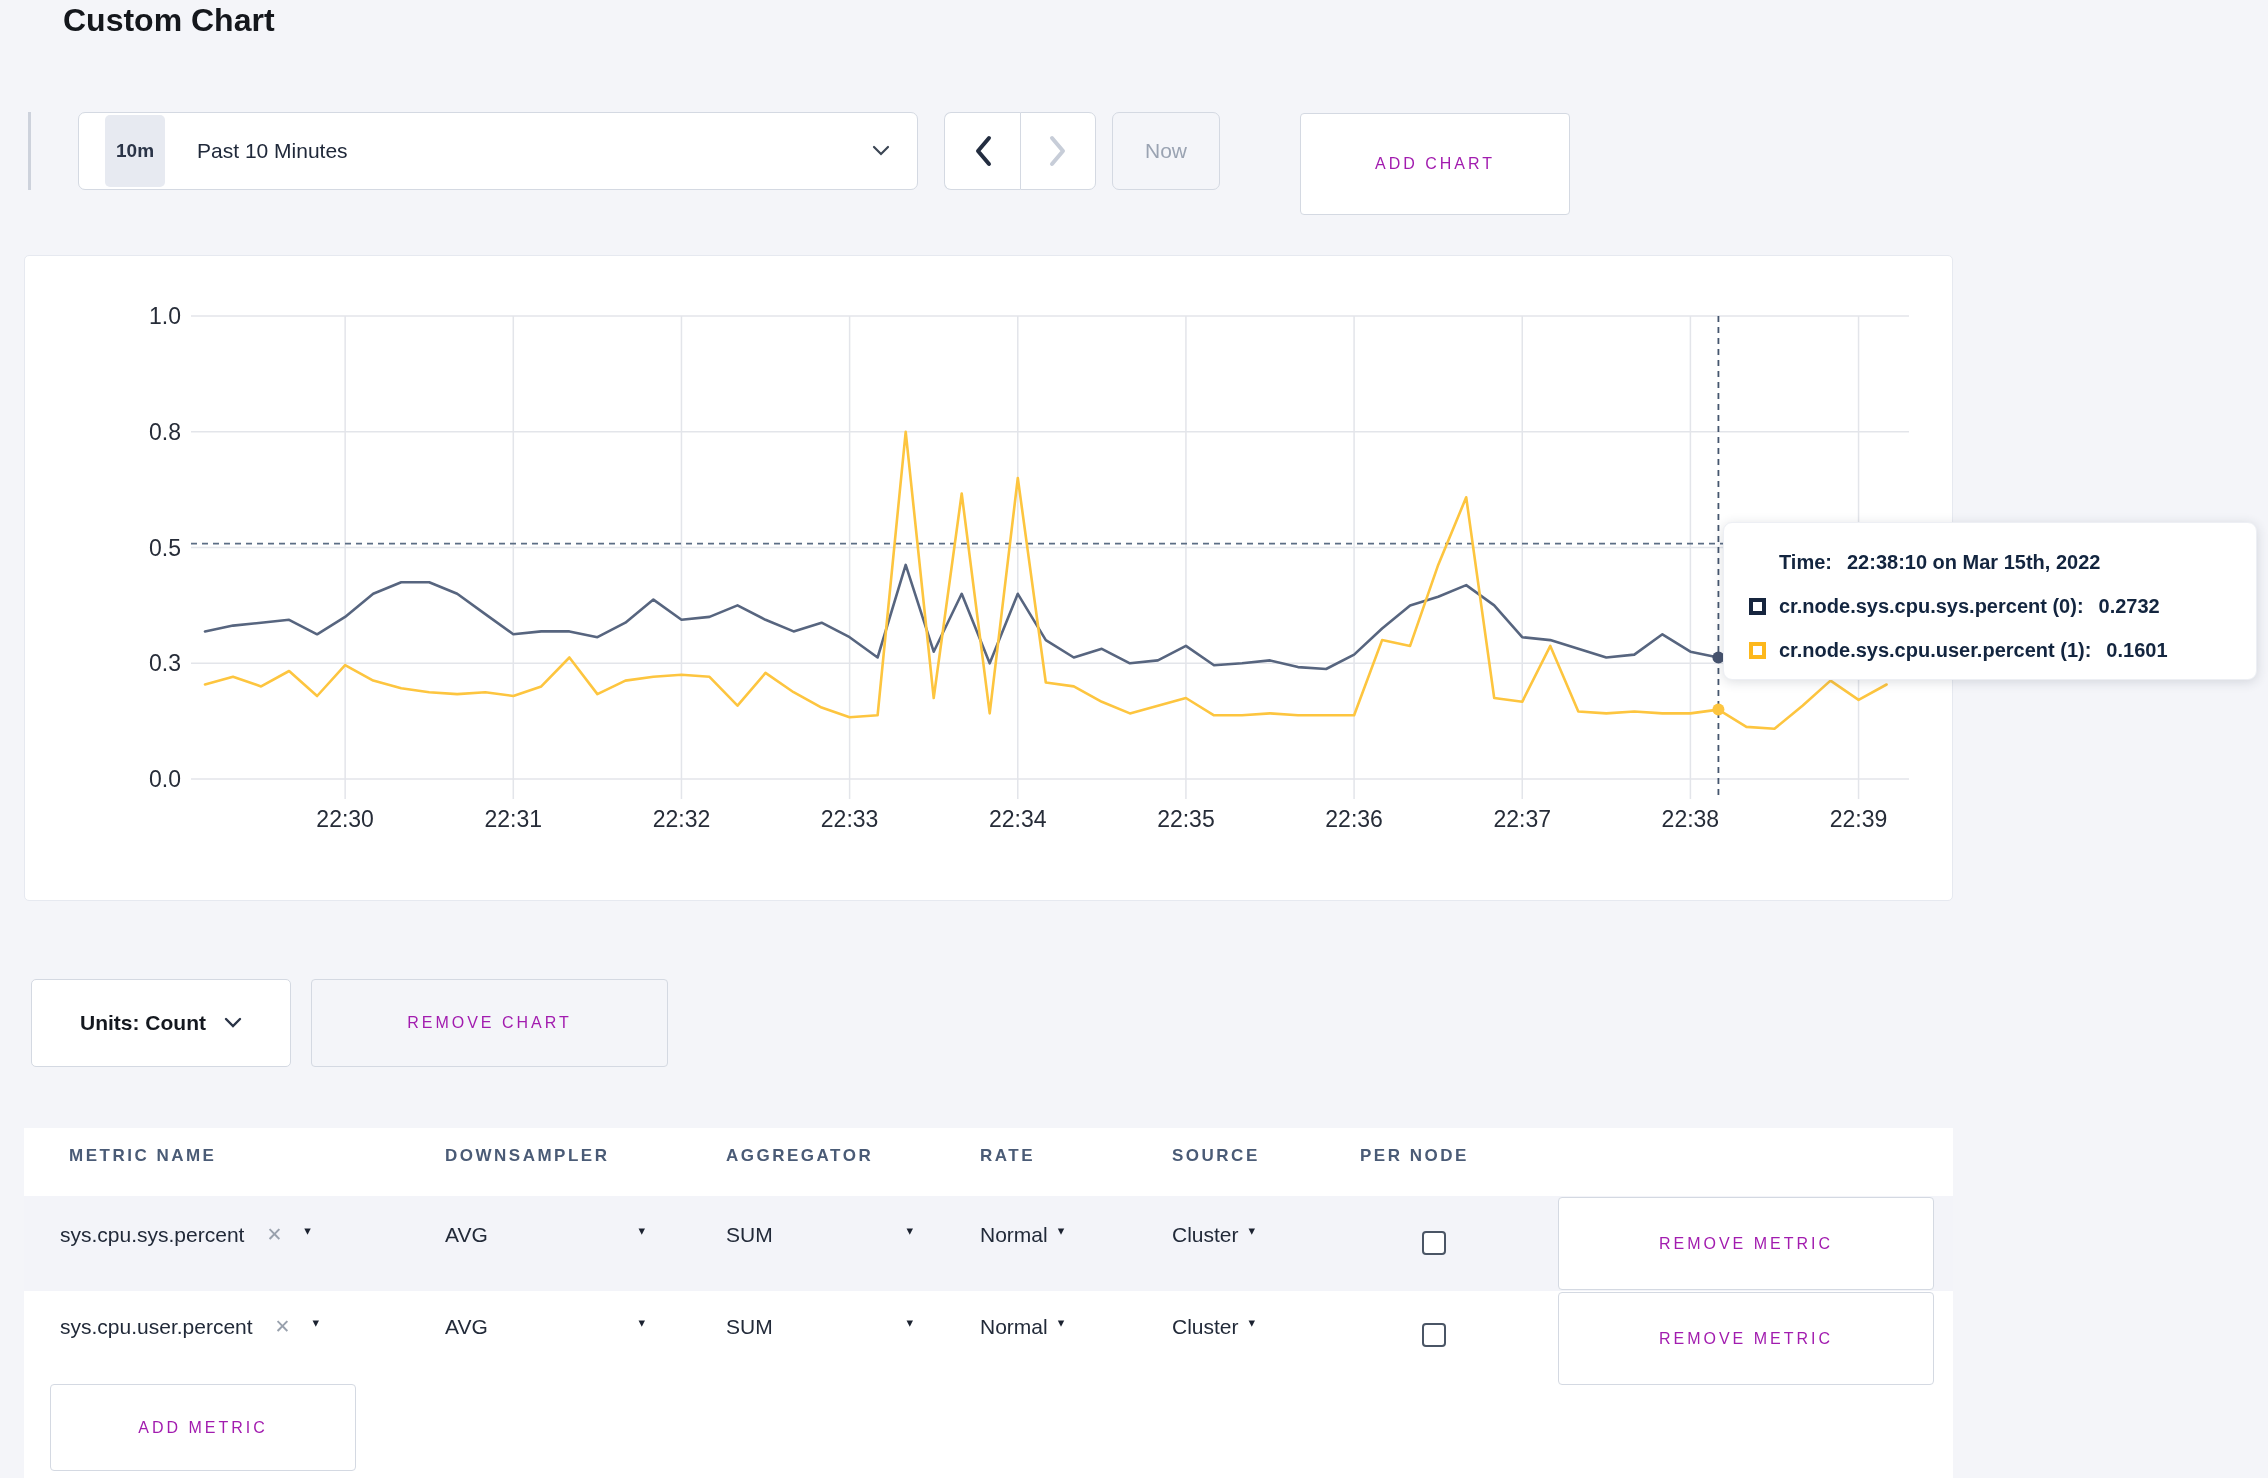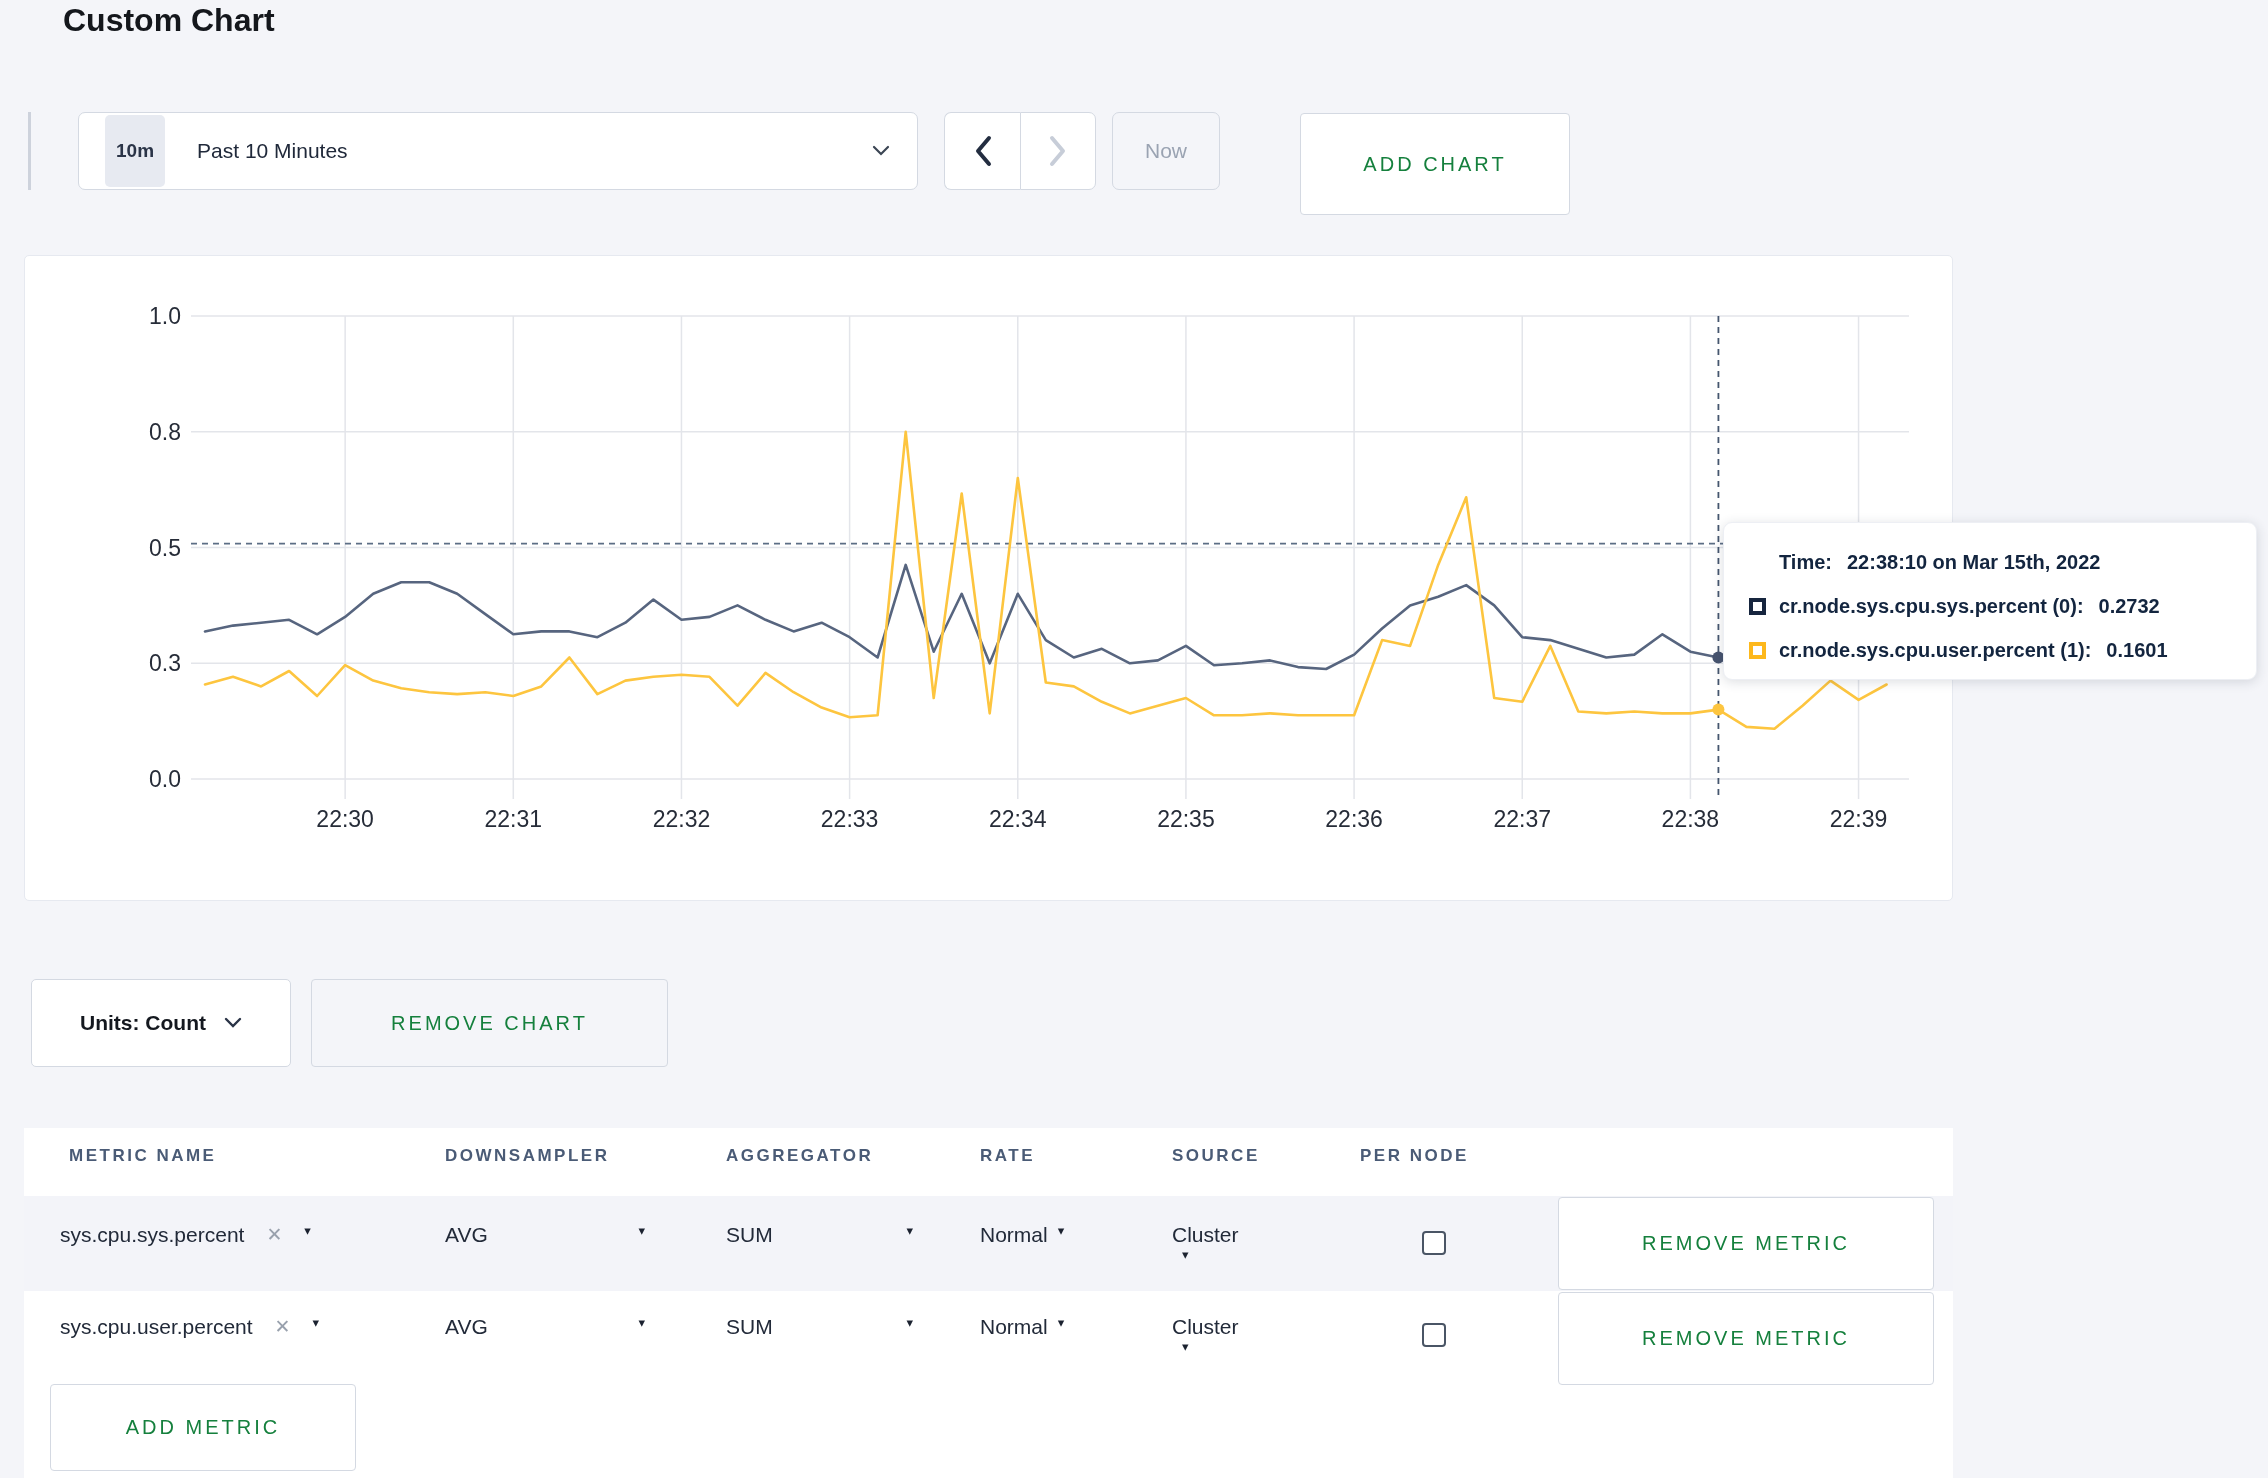--- a/index.html
+++ b/index.html
@@ -15,22 +15,22 @@
     border:1px solid #d4d9e2; border-radius:7px; display:flex; align-items:center; padding:0 26px; cursor:pointer; }
   .range-badge { background:#e7eaf1; border-radius:5px; padding:25px 11px; font-size:19px; font-weight:700; color:#2a3447; }
   .range-label { margin-left:32px; font-size:21px; color:#20293a; }
   .time-dropdown .chev { margin-left:auto; }
   .nav-group { position:absolute; left:944px; top:112px; width:152px; height:78px; display:flex; }
   .nav-btn { width:76px; height:78px; background:#fff; border:1px solid #d4d9e2; display:flex; align-items:center; justify-content:center; cursor:pointer; }
   .nav-btn.prev { border-radius:7px 0 0 7px; border-right:none; }
   .nav-btn.next { border-radius:0 7px 7px 0; border-left:1px solid #d4d9e2; }
   .now-button { position:absolute; left:1112px; top:112px; width:108px; height:78px; background:#f4f5f9;
     border:1px solid #d4d9e2; border-radius:7px; font-size:21px; color:#9aa3b2; font-family:inherit; cursor:pointer; }
-  .blue-btn { background:#fff; border:1px solid #d4d9e2; border-radius:4px; color:#15803d;
-    letter-spacing:3px; font-size:20px; font-weight:500; font-family:inherit; cursor:pointer; }
+  .blue-btn { background:#fff; border:1px solid #d4d9e2; border-radius:4px; color:#a21caf;
+    letter-spacing:3px; font-size:16px; font-weight:500; font-family:inherit; cursor:pointer; }
   .add-chart-button { position:absolute; left:1300px; top:113px; width:270px; height:102px; }
 
   
   .chart-card { position:absolute; left:24px; top:255px; width:1929px; height:646px; background:#fff;
     border:1px solid #e6e9f0; border-radius:5px; }
   .chart-card svg { display:block; }
 
   
   .chart-tooltip { position:absolute; left:1723px; top:522px; width:534px; height:158px; background:#fff;
     border:1px solid #edeff4; border-radius:9px; box-shadow:0 2px 12px rgba(40,50,70,.16); padding:17px 20px 0 25px; }
@@ -56,21 +56,21 @@
   .row-band { position:absolute; left:0; top:68px; width:1929px; height:95px; background:#f3f4f9; }
   .cell { position:absolute; display:flex; align-items:flex-start; font-size:21px; color:#222a39; height:40px; }
   .r1 { top:95px; } .r2 { top:187px; }
   .cell.metric { left:36px; width:350px; gap:0; }
   .metric-x { color:#99a1ad; font-size:19px; margin-left:22px; cursor:pointer; }
   .caret { font-size:13px; color:#1b2230; cursor:pointer; }
   .cell.metric .caret { margin-left:22px; }
   .cell.down { left:421px; width:200px; justify-content:space-between; cursor:pointer; }
   .cell.agg { left:702px; width:187px; justify-content:space-between; cursor:pointer; }
   .cell.rate { left:956px; cursor:pointer; } .cell.rate .caret { margin-left:10px; }
-  .cell.source { left:1148px; cursor:pointer;flex-direction:column; } .cell.source .caret { margin-left:10px; }
+  .cell.source { left:1148px; cursor:pointer; } .cell.source .caret { margin-left:10px; }
   .checkbox { position:absolute; left:1398px; width:24px; height:24px; background:#fff;
     border:2px solid #4a5565; border-radius:4px; cursor:pointer; }
   .checkbox.r1 { top:103px; } .checkbox.r2 { top:195px; }
   .remove-metric-button { position:absolute; left:1534px; width:376px; height:93px; }
   .remove-metric-button.r1 { top:69px; } .remove-metric-button.r2 { top:164px; }
   .add-metric-button { position:absolute; left:26px; top:256px; width:306px; height:87px; }
 </style>
 </head>
 <body>
 

